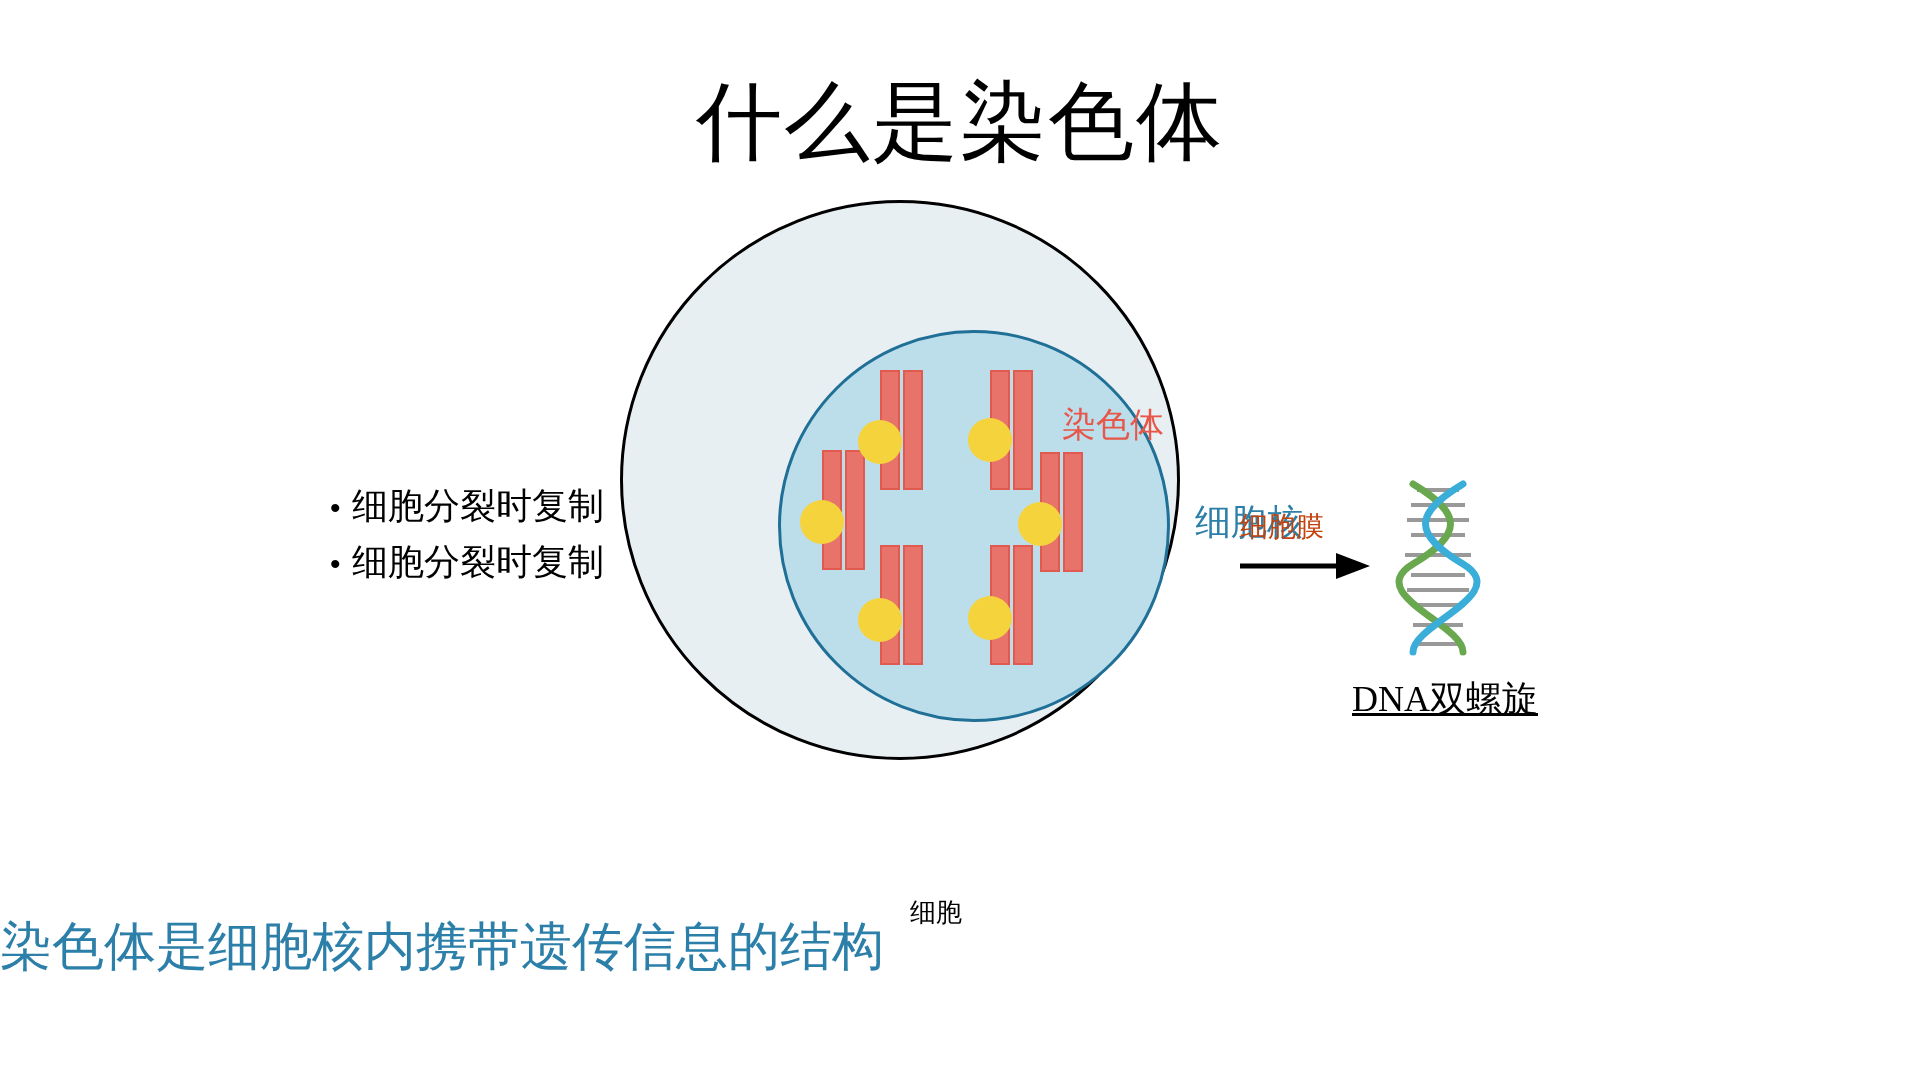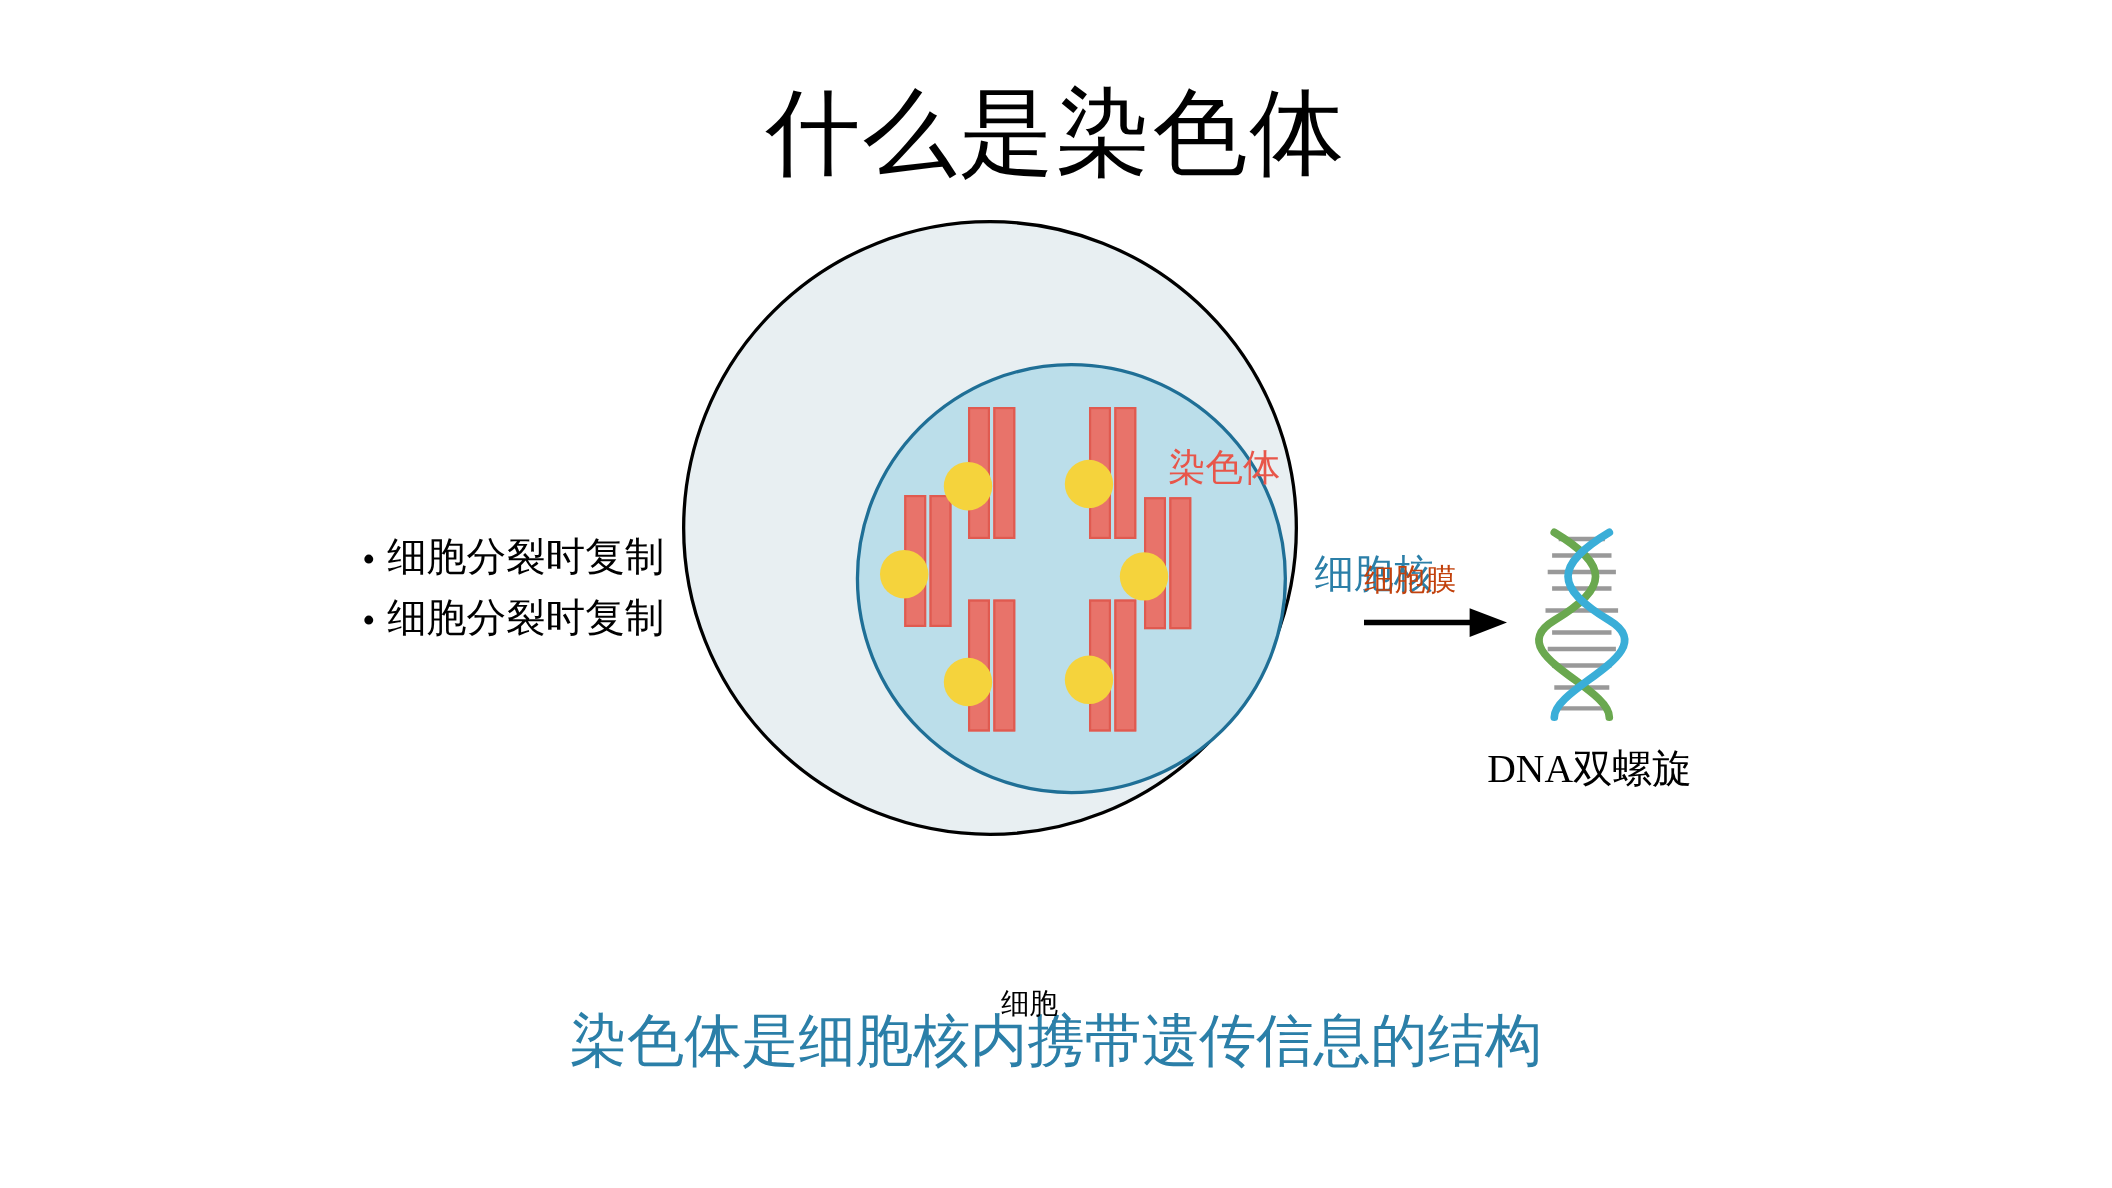--- a/index.html
+++ b/index.html
@@ -175,29 +175,29 @@
     position: absolute;
     left: 1330px;
     top: 675px;
     width: 230px;
     text-align: center;
     font-size: 36px;
     color: #000000;
     font-family: "Liberation Serif", "DejaVu Serif", serif;
     white-space: nowrap;
     z-index: 20;
+    text-decoration: underline;
   }
 
   
   .bottom-caption {
     position: absolute;
     left: 0;
     top: 912px;
     width: 1920px;
-    text-align: center;
     font-size: 52px;
     color: #2b7fa8;
     white-space: nowrap;
     z-index: 25;
   }
 </style>
 </head>
 <body>
 
 <div id="stage">

